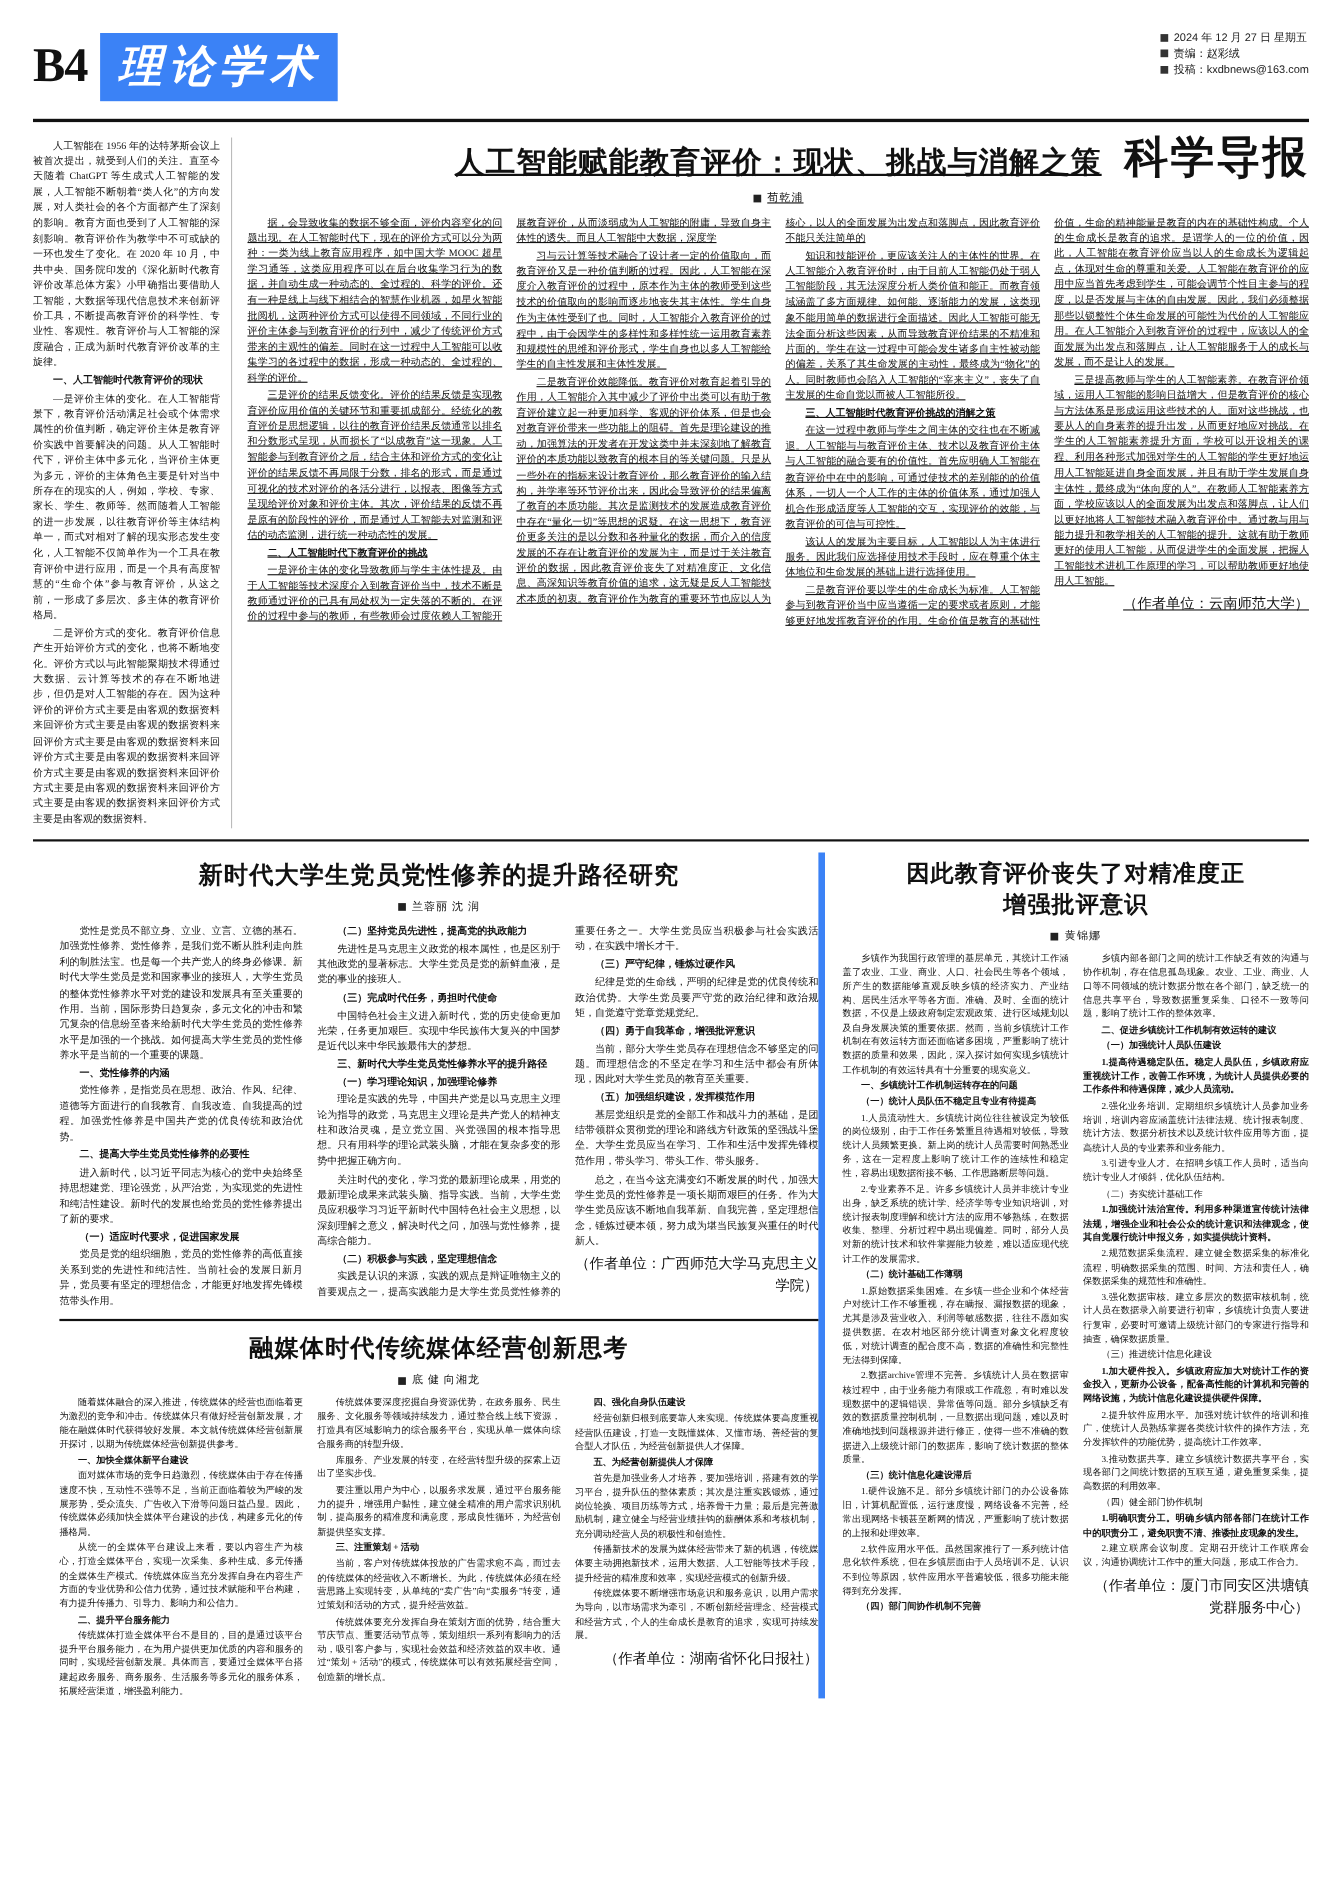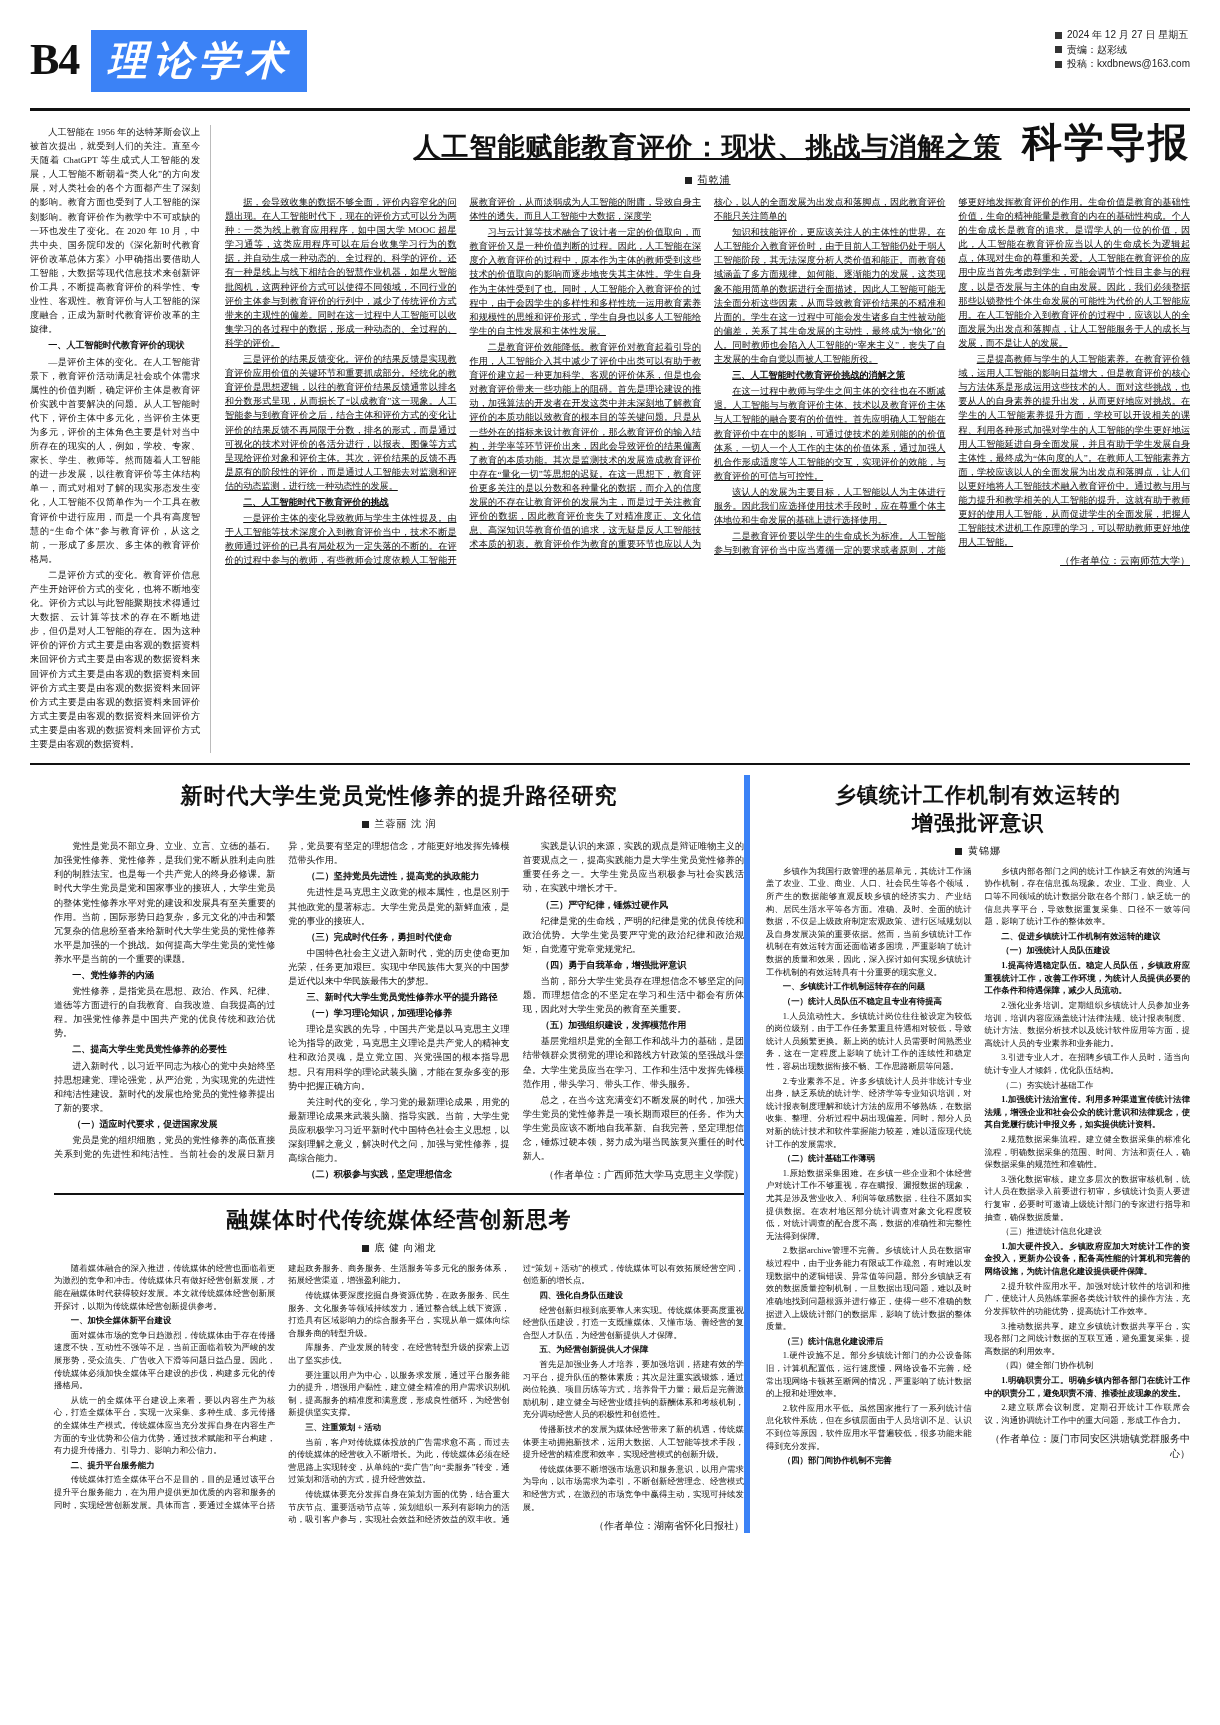--- a/index.html
+++ b/index.html
@@ -108,21 +108,21 @@
   .byline::before{
     content:"";
     display:inline-block;width:7px;height:7px;background:#222;
     margin-right:6px;vertical-align:middle;
   }
   .cols4{
     column-count:4;
     column-gap:13px;
     column-rule:0;
   }
-  .credit{text-align:right;font-size:10px;margin-top:4px;}
+  .credit{text-align:right;font-size:13px;margin-top:4px;}
 
   
   .midwrap{
     margin:10px 30px 0 30px;
     display:flex;
     gap:16px;
   }
   .mid-left{
     width:690px;
     border-right:6px solid #3b82f6;
@@ -263,29 +263,29 @@
           <p>库服务、产业发展的转变，在经营转型升级的探索上迈出了坚实步伐。</p>
           <p>要注重以用户为中心，以服务求发展，通过平台服务能力的提升，增强用户黏性，建立健全精准的用户需求识别机制，提高服务的精准度和满意度，形成良性循环，为经营创新提供坚实支撑。</p>
           <p class="sub-h">三、注重策划 + 活动</p>
           <p>当前，客户对传统媒体投放的广告需求愈不高，而过去的传统媒体的经营收入不断增长。为此，传统媒体必须在经营思路上实现转变，从单纯的“卖广告”向“卖服务”转变，通过策划和活动的方式，提升经营效益。</p>
           <p>传统媒体要充分发挥自身在策划方面的优势，结合重大节庆节点、重要活动节点等，策划组织一系列有影响力的活动，吸引客户参与，实现社会效益和经济效益的双丰收。通过“策划 + 活动”的模式，传统媒体可以有效拓展经营空间，创造新的增长点。</p>
           <p class="sub-h">四、强化自身队伍建设</p>
           <p>经营创新归根到底要靠人来实现。传统媒体要高度重视经营队伍建设，打造一支既懂媒体、又懂市场、善经营的复合型人才队伍，为经营创新提供人才保障。</p>
           <p class="sub-h">五、为经营创新提供人才保障</p>
           <p>首先是加强业务人才培养，要加强培训，搭建有效的学习平台，提升队伍的整体素质；其次是注重实践锻炼，通过岗位轮换、项目历练等方式，培养骨干力量；最后是完善激励机制，建立健全与经营业绩挂钩的薪酬体系和考核机制，充分调动经营人员的积极性和创造性。</p>
           <p>传播新技术的发展为媒体经营带来了新的机遇，传统媒体要主动拥抱新技术，运用大数据、人工智能等技术手段，提升经营的精准度和效率，实现经营模式的创新升级。</p>
-          <p>传统媒体要不断增强市场意识和服务意识，以用户需求为导向，以市场需求为牵引，不断创新经营理念、经营模式和经营方式，在激烈的市场竞争中赢得主动，实现可持续发展。</p>
+          <p>传统媒体要不断增强市场意识和服务意识，以用户需求为导向，以市场需求为牵引，不断创新经营理念、经营模式和经营方式，个人的生命成长是教育的追求，实现可持续发展。</p>
           <div class="credit">（作者单位：湖南省怀化日报社）</div>
         </div>
       </div>
     </div>
 
     <div class="mid-right">
       <div class="headline3">
-        <span>乡镇统计工作机制有效运转的</span><br>
+        <span>因此教育评价丧失了对精准度正</span><br>
         <span>增强批评意识</span>
       </div>
       <div class="byline">黄锦娜</div>
       <div class="cols2 col-text tiny">
         <p>乡镇作为我国行政管理的基层单元，其统计工作涵盖了农业、工业、商业、人口、社会民生等各个领域，所产生的数据能够直观反映乡镇的经济实力、产业结构、居民生活水平等各方面。准确、及时、全面的统计数据，不仅是上级政府制定宏观政策、进行区域规划以及自身发展决策的重要依据。然而，当前乡镇统计工作机制在有效运转方面还面临诸多困境，严重影响了统计数据的质量和效果，因此，深入探讨如何实现乡镇统计工作机制的有效运转具有十分重要的现实意义。</p>
         <p class="sub-h">一、乡镇统计工作机制运转存在的问题</p>
         <p class="sub-h">（一）统计人员队伍不稳定且专业有待提高</p>
         <p>1.人员流动性大。乡镇统计岗位往往被设定为较低的岗位级别，由于工作任务繁重且待遇相对较低，导致统计人员频繁更换。新上岗的统计人员需要时间熟悉业务，这在一定程度上影响了统计工作的连续性和稳定性，容易出现数据衔接不畅、工作思路断层等问题。</p>
         <p>2.专业素养不足。许多乡镇统计人员并非统计专业出身，缺乏系统的统计学、经济学等专业知识培训，对统计报表制度理解和统计方法的应用不够熟练，在数据收集、整理、分析过程中易出现偏差。同时，部分人员对新的统计技术和软件掌握能力较差，难以适应现代统计工作的发展需求。</p>
         <p class="sub-h">（二）统计基础工作薄弱</p>

